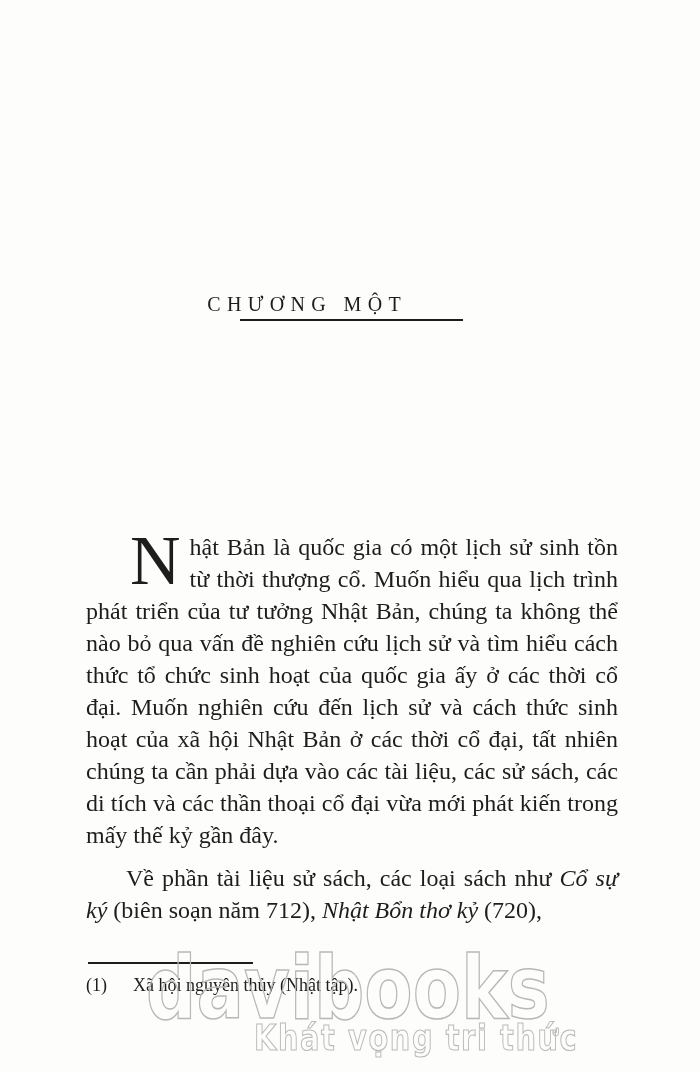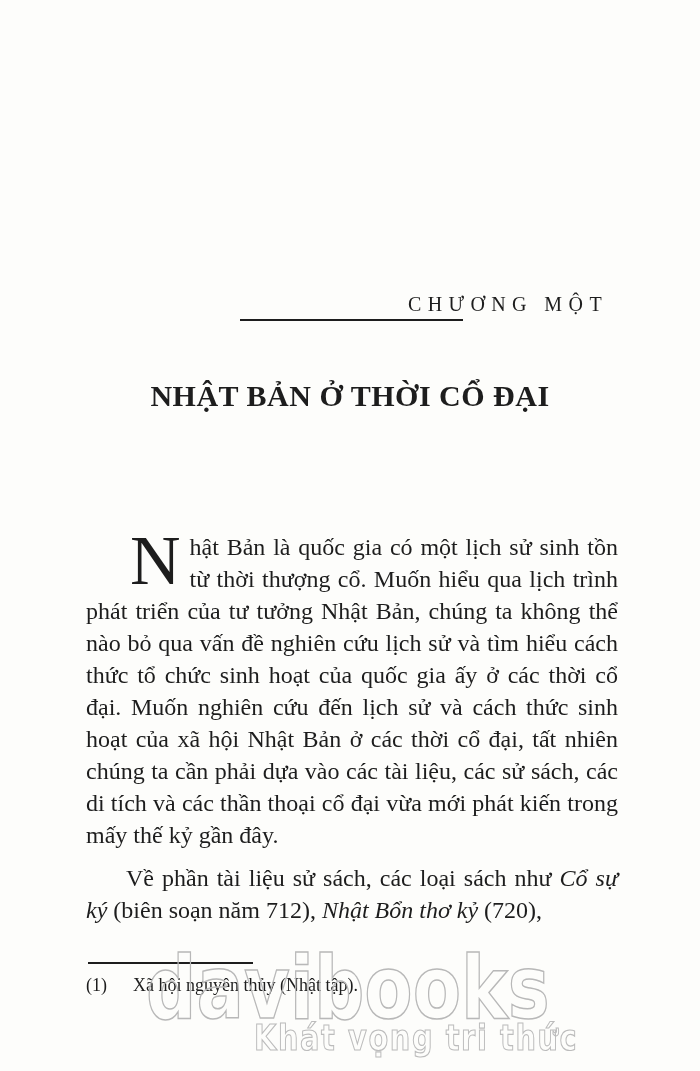--- a/index.html
+++ b/index.html
@@ -13,21 +13,21 @@
     overflow: hidden;
     margin: 0 auto;
   }
 
   
   .chapter-label {
     position: absolute;
     top: 293px;
     left: 0;
     width: 608px;
-    text-align: right;
+    text-align: center;
     font-size: 20px;
     letter-spacing: 0.32em;
     text-indent: 0.32em; 
   }
   .chapter-rule {
     position: absolute;
     top: 319px;
     left: 240px;
     width: 223px;
     height: 2px;
@@ -139,21 +139,20 @@
 <body>
 
 <div class="page">
 
   <div class="chapter-label">CHƯƠNG MỘT</div>
 
   <div class="chapter-rule"></div>
 
   <h1 class="title">
     <br>
-    <span class="title-line">NHẬT BẢN Ở THỜI CỔ ĐẠI</span>
   </h1>
 
   <div class="body-text">
     <p class="para"><span class="drop-cap">N</span><span>hật Bản là quốc gia có một lịch sử sinh tồn từ thời thượng cổ. Muốn hiểu qua lịch trình phát triển của tư tưởng Nhật Bản, chúng ta không thể nào bỏ qua vấn đề nghiên cứu lịch sử và tìm hiểu cách thức tổ chức sinh hoạt của quốc gia ấy ở các thời cổ đại. Muốn nghiên cứu đến lịch sử và cách thức sinh hoạt của xã hội Nhật Bản ở các thời cổ đại, tất nhiên chúng ta cần phải dựa vào các tài liệu, các sử sách, các di tích và các thần thoại cổ đại vừa mới phát kiến trong mấy thế kỷ gần đây.</span></p>
     <p class="para para-indent"><span>Về phần tài liệu sử sách, các loại sách như </span><span class="italic">Cổ sự ký</span><span> (biên soạn năm 712), </span><span class="italic">Nhật Bổn thơ kỷ</span><span> (720),</span></p>
   </div>
 
   <div class="footnote-rule"></div>
 
   <div class="footnote">

